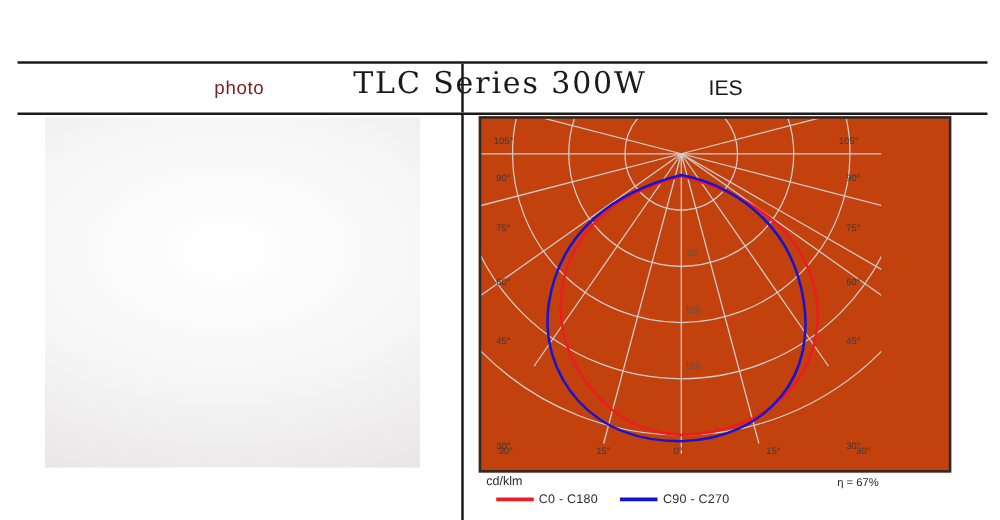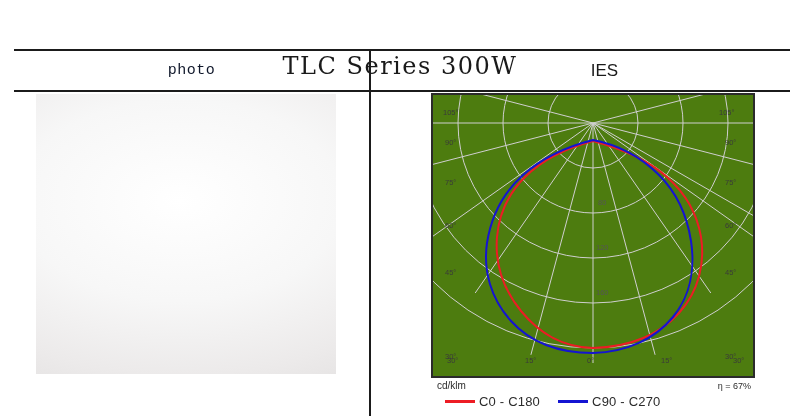--- a/index.html
+++ b/index.html
@@ -68,27 +68,26 @@
     align-items: center;
     justify-content: center;
   }
   .cell-ies {
     flex: 1;
     box-sizing: border-box;
     position: relative;
     display: flex;
     align-items: flex-start;
     justify-content: center;
-    margin-left: 48px;
   }
   .hdr-photo-text {
-    font-family: Liberation Mono, monospace;
+    font-family: Liberation Sans, sans-serif;
     font-size: 15px;
     letter-spacing: 0.5px;
-    color: #0f172a;
+    color: #7f1d1d;
   }
   .hdr-ies-text {
     font-family: "Liberation Sans", sans-serif;
     font-size: 17px;
     color: #1a1a1a;
   }
 
   
   .photo-wrap {
     position: absolute;
@@ -109,25 +108,25 @@
     position: absolute;
     left: 12px;
     top: 1px;
     width: 324px;
     height: 313px;
   }
   .ies-frame {
     position: absolute;
     left: 0;
     top: 0;
-    width: 324px;
+    width: 378px;
     height: 285px;
     border: 2px solid #2b2b2b;
     box-sizing: border-box;
-    background: #4d7c0f;
+    background: #c2410c;
     overflow: hidden;
   }
   .ies-legend {
     position: absolute;
     left: 0;
     top: 287px;
     width: 324px;
     height: 26px;
   }
   .legend-unit {
@@ -156,21 +155,21 @@
     display: flex;
     align-items: center;
     gap: 4px;
   }
   .legend-swatch {
     display: inline-block;
     width: 30px;
     height: 3px;
   }
   .legend-label {
-    font-size: 13px;
+    font-size: 10px;
     color: #2b2b2b;
     letter-spacing: 0.2px;
   }
   .axis-lbl {
     font-size: 7.5px;
     fill: #3a3a3a;
     font-family: "Liberation Sans", sans-serif;
   }
   .ring-lbl {
     font-size: 7.5px;

